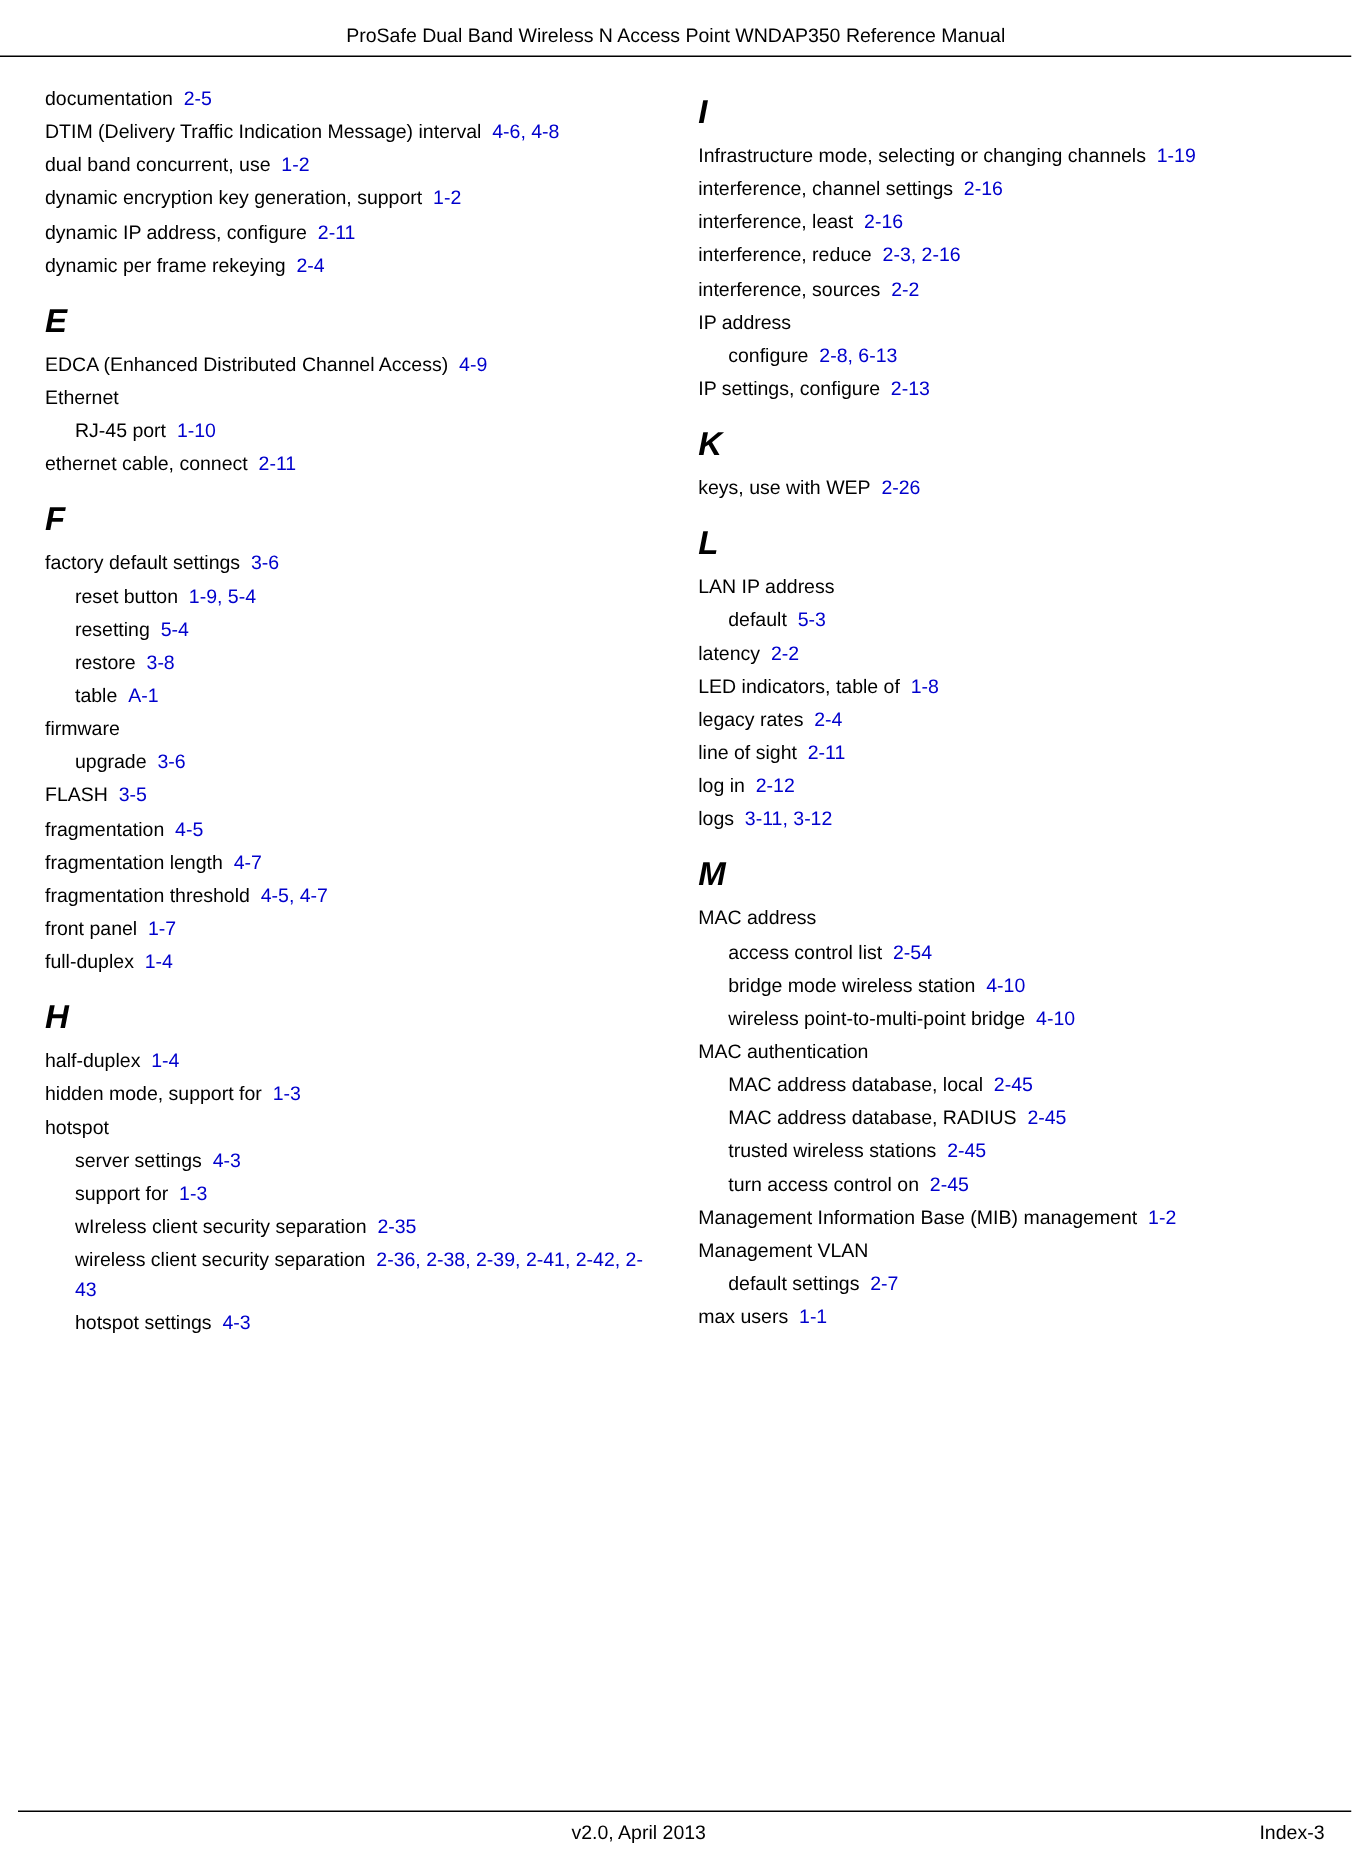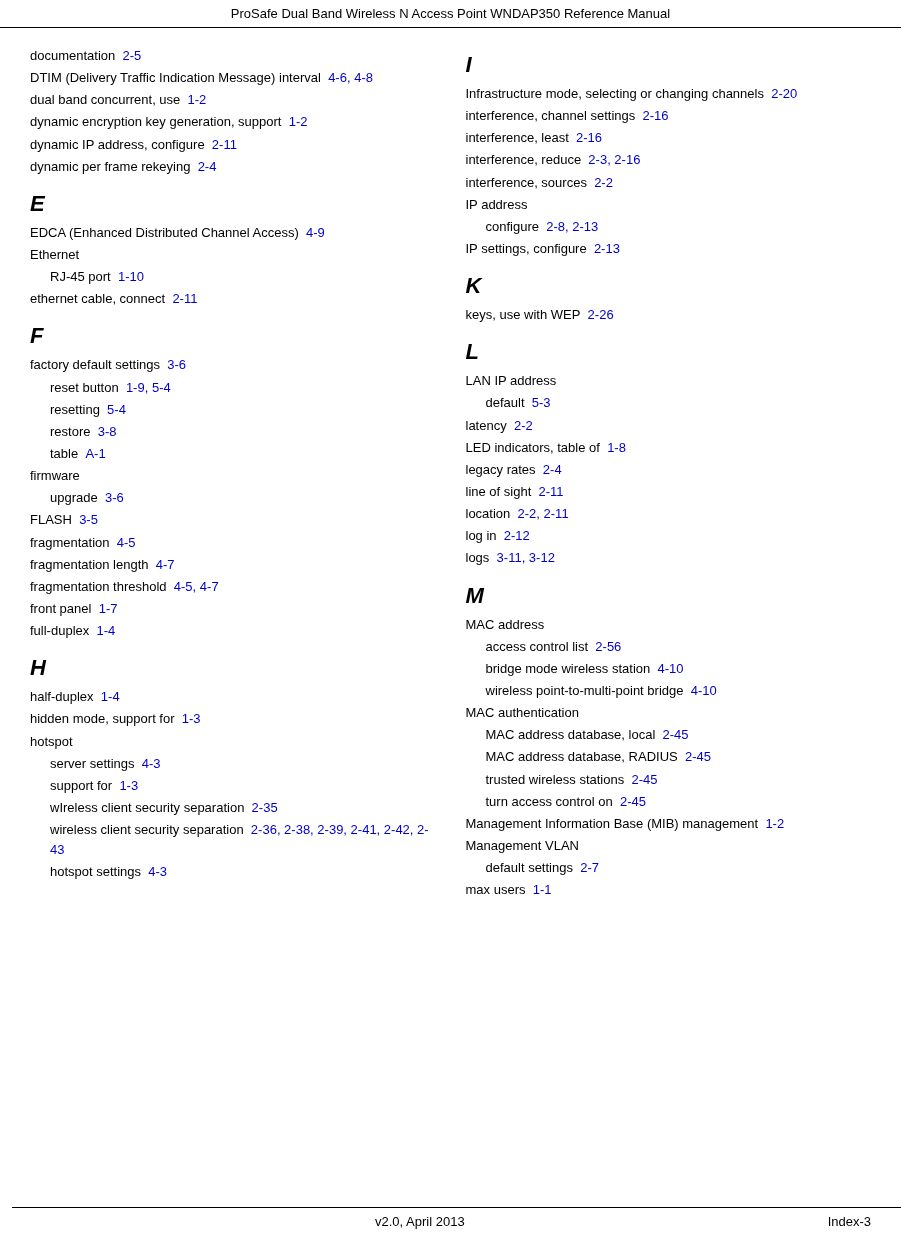--- a/index.html
+++ b/index.html
@@ -9,21 +9,21 @@
       color: #000;
       background: #fff;
       width: 901px;
       min-height: 1247px;
       position: relative;
     }
     .page-header {
       text-align: center;
       font-size: 13px;
       font-weight: normal;
-      padding: 6px 20px 6px 20px;
+      padding: 16px 20px 6px 20px;
       border-bottom: 1px solid #000;
       color: #000;
     }
     .page-footer {
       position: absolute;
       bottom: 18px;
       left: 12px; right: 0;
       text-align: center;
       font-size: 13px;
       border-top: 1px solid #000;
@@ -99,53 +99,52 @@
       <div class="entry"><span>hidden mode, support for&nbsp;&nbsp;<a class="link" href="#">1-3</a></span></div>
       <div class="entry"><span>hotspot</span></div>
       <div class="entry sub"><span>server settings&nbsp;&nbsp;<a class="link" href="#">4-3</a></span></div>
       <div class="entry sub"><span>support for&nbsp;&nbsp;<a class="link" href="#">1-3</a></span></div>
       <div class="entry sub"><span>wIreless client security separation&nbsp;&nbsp;<a class="link" href="#">2-35</a></span></div>
       <div class="entry sub"><span>wireless client security separation&nbsp;&nbsp;<a class="link" href="#">2-36, 2-38, 2-39, 2-41, 2-42, 2-43</a></span></div>
       <div class="entry sub"><span>hotspot settings&nbsp;&nbsp;<a class="link" href="#">4-3</a></span></div>
     </div>
   <div class="col" id="right-col">
       <div class="section-letter">I</div>
-      <div class="entry"><span>Infrastructure mode, selecting or changing channels&nbsp;&nbsp;<a class="link" href="#">2-20</a></span></div>
+      <div class="entry"><span>Infrastructure mode, selecting or changing channels&nbsp;&nbsp;<a class="link" href="#">1-19</a></span></div>
       <div class="entry"><span>interference, channel settings&nbsp;&nbsp;<a class="link" href="#">2-16</a></span></div>
       <div class="entry"><span>interference, least&nbsp;&nbsp;<a class="link" href="#">2-16</a></span></div>
       <div class="entry"><span>interference, reduce&nbsp;&nbsp;<a class="link" href="#">2-3, 2-16</a></span></div>
       <div class="entry"><span>interference, sources&nbsp;&nbsp;<a class="link" href="#">2-2</a></span></div>
       <div class="entry"><span>IP address</span></div>
-      <div class="entry sub"><span>configure&nbsp;&nbsp;<a class="link" href="#">2-8, 2-13</a></span></div>
+      <div class="entry sub"><span>configure&nbsp;&nbsp;<a class="link" href="#">2-8, 6-13</a></span></div>
       <div class="entry"><span>IP settings, configure&nbsp;&nbsp;<a class="link" href="#">2-13</a></span></div>
       <div class="section-letter">K</div>
       <div class="entry"><span>keys, use with WEP&nbsp;&nbsp;<a class="link" href="#">2-26</a></span></div>
       <div class="section-letter">L</div>
       <div class="entry"><span>LAN IP address</span></div>
       <div class="entry sub"><span>default&nbsp;&nbsp;<a class="link" href="#">5-3</a></span></div>
       <div class="entry"><span>latency&nbsp;&nbsp;<a class="link" href="#">2-2</a></span></div>
       <div class="entry"><span>LED indicators, table of&nbsp;&nbsp;<a class="link" href="#">1-8</a></span></div>
       <div class="entry"><span>legacy rates&nbsp;&nbsp;<a class="link" href="#">2-4</a></span></div>
       <div class="entry"><span>line of sight&nbsp;&nbsp;<a class="link" href="#">2-11</a></span></div>
-      <div class="entry"><span>location&nbsp;&nbsp;<a class="link" href="#">2-2, 2-11</a></span></div>
       <div class="entry"><span>log in&nbsp;&nbsp;<a class="link" href="#">2-12</a></span></div>
       <div class="entry"><span>logs&nbsp;&nbsp;<a class="link" href="#">3-11, 3-12</a></span></div>
       <div class="section-letter">M</div>
       <div class="entry"><span>MAC address</span></div>
-      <div class="entry sub"><span>access control list&nbsp;&nbsp;<a class="link" href="#">2-56</a></span></div>
+      <div class="entry sub"><span>access control list&nbsp;&nbsp;<a class="link" href="#">2-54</a></span></div>
       <div class="entry sub"><span>bridge mode wireless station&nbsp;&nbsp;<a class="link" href="#">4-10</a></span></div>
       <div class="entry sub"><span>wireless point-to-multi-point bridge&nbsp;&nbsp;<a class="link" href="#">4-10</a></span></div>
       <div class="entry"><span>MAC authentication</span></div>
       <div class="entry sub"><span>MAC address database, local&nbsp;&nbsp;<a class="link" href="#">2-45</a></span></div>
       <div class="entry sub"><span>MAC address database, RADIUS&nbsp;&nbsp;<a class="link" href="#">2-45</a></span></div>
       <div class="entry sub"><span>trusted wireless stations&nbsp;&nbsp;<a class="link" href="#">2-45</a></span></div>
       <div class="entry sub"><span>turn access control on&nbsp;&nbsp;<a class="link" href="#">2-45</a></span></div>
       <div class="entry"><span>Management Information Base (MIB) management&nbsp;&nbsp;<a class="link" href="#">1-2</a></span></div>
       <div class="entry"><span>Management VLAN</span></div>
       <div class="entry sub"><span>default settings&nbsp;&nbsp;<a class="link" href="#">2-7</a></span></div>
       <div class="entry"><span>max users&nbsp;&nbsp;<a class="link" href="#">1-1</a></span></div>
     </div>
 </div>
 
 <div class="page-footer">
   <span>v2.0, April 2013</span>
-  <span style="float:right; margin-right:30px;">Index-3</span>
+  <span style="float:right; margin-right:18px;">Index-3</span>
 </div>
 
 </body></html>

